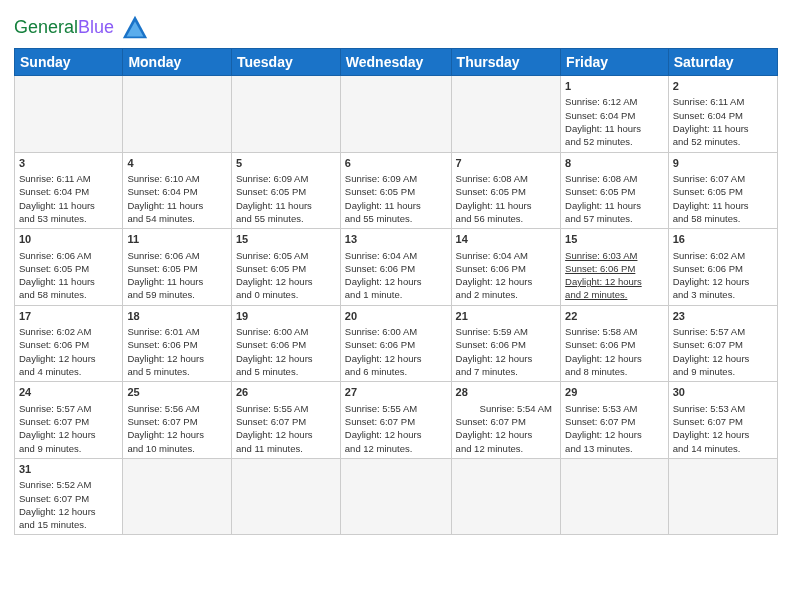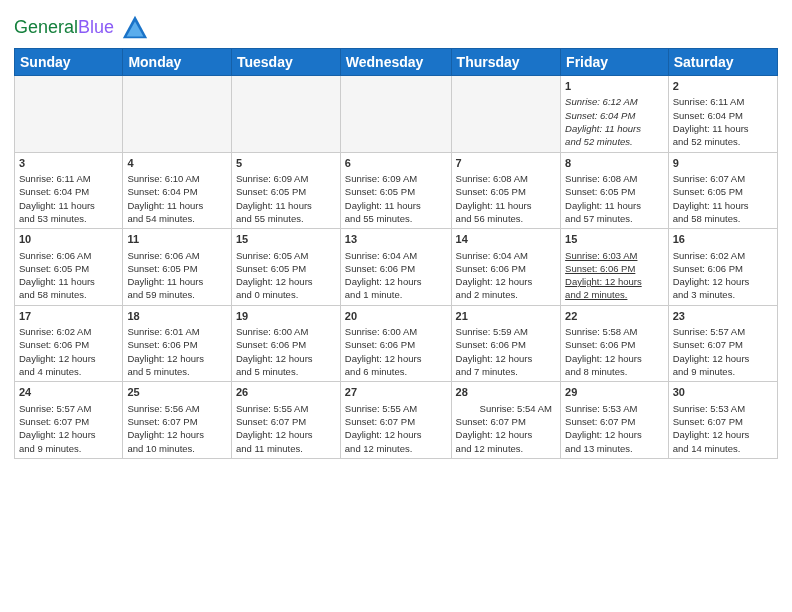--- a/index.html
+++ b/index.html
@@ -111,21 +111,21 @@
         <th>Saturday</th>
       </tr>
   </thead>
   <tbody>
       <tr>
         <td class="empty"></td>
         <td class="empty"></td>
         <td class="empty"></td>
         <td class="empty"></td>
         <td class="empty"></td>
-        <td><span class="day-num">1</span><span style="white-space: pre-line; font-style: italic;">Sunrise: 6:12 AM
+        <td><span class="day-num">1</span><span style="white-space: pre-line;">Sunrise: 6:12 AM
 Sunset: 6:04 PM
 Daylight: 11 hours
 and 52 minutes.</span></td>
         <td><span class="day-num">2</span><span style="white-space: pre-line;">Sunrise: 6:11 AM
 Sunset: 6:04 PM
 Daylight: 11 hours
 and 52 minutes.</span></td>
       </tr>
       <tr>
         <td><span class="day-num">3</span><span style="white-space: pre-line;">Sunrise: 6:11 AM
@@ -239,15 +239,27 @@
 Daylight: 12 hours
 and 12 minutes.</span></td>
         <td><span class="day-num">29</span><span style="white-space: pre-line;">Sunrise: 5:53 AM
 Sunset: 6:07 PM
 Daylight: 12 hours
 and 13 minutes.</span></td>
         <td><span class="day-num">30</span><span style="white-space: pre-line;">Sunrise: 5:53 AM
 Sunset: 6:07 PM
 Daylight: 12 hours
 and 14 minutes.</span></td>
+      </tr>
+      <tr>
+        <td><span class="day-num">31</span><span style="white-space: pre-line;">Sunrise: 5:52 AM
+Sunset: 6:07 PM
+Daylight: 12 hours
+and 15 minutes.</span></td>
+        <td class="empty last-row-empty"></td>
+        <td class="empty last-row-empty"></td>
+        <td class="empty last-row-empty"></td>
+        <td class="empty last-row-empty"></td>
+        <td class="empty last-row-empty"></td>
+        <td class="empty last-row-empty"></td>
       </tr>
     </tbody>
 </table>
 
 </body></html>

